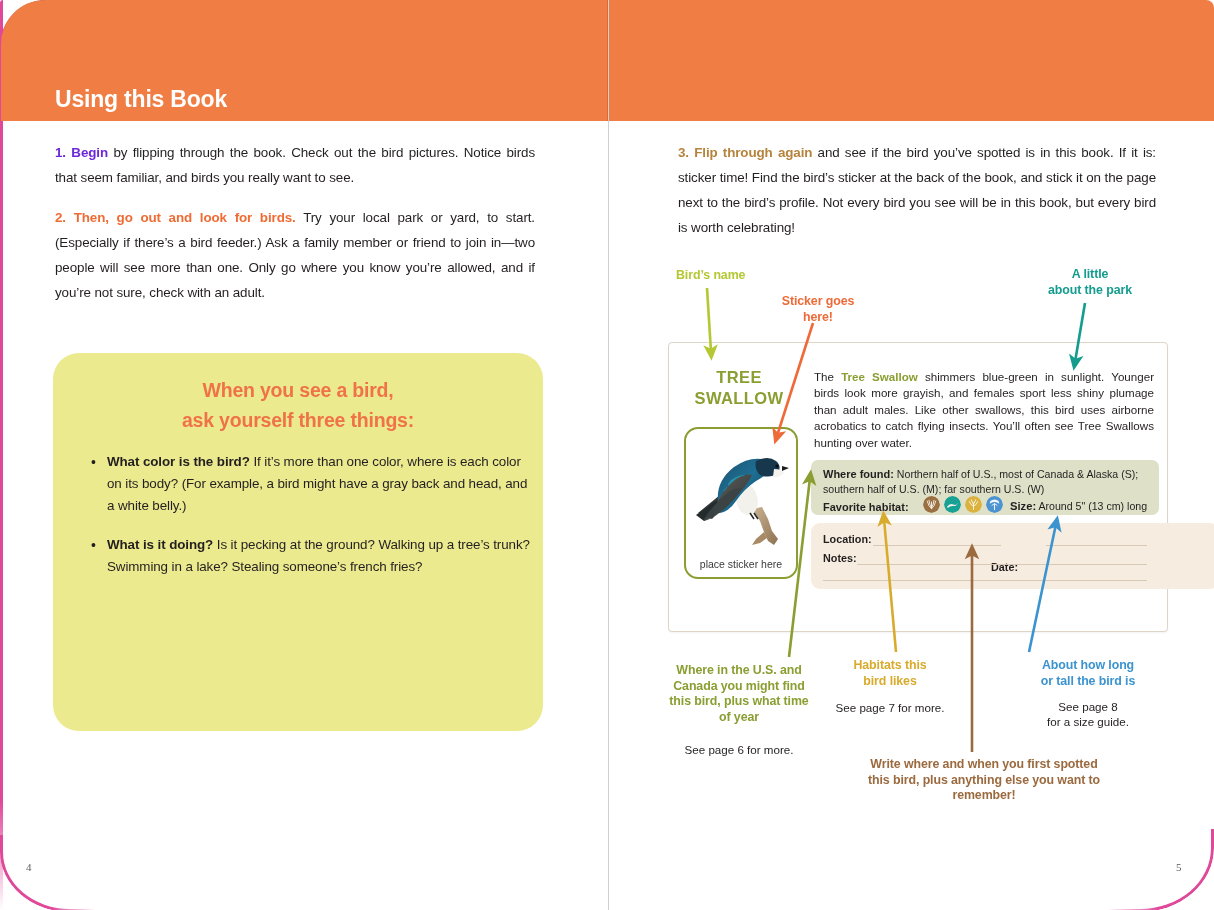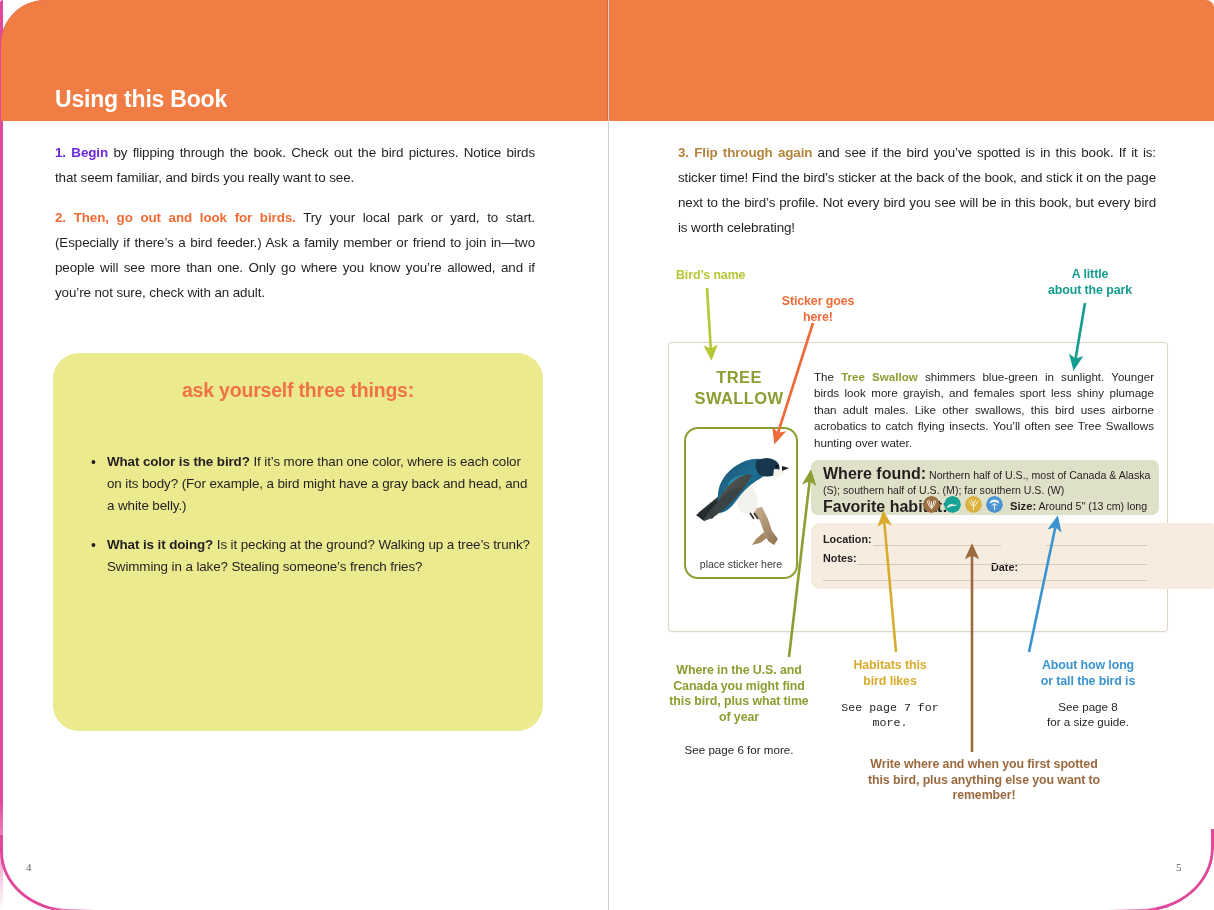--- a/index.html
+++ b/index.html
@@ -159,21 +159,21 @@
   }
   #bird-desc .species{color:#8a9e31;font-weight:bold;}
 
   #facts-box{
     position:absolute;left:142px;top:117px;width:348px;height:55px;
     background:#dfe0c8;border-radius:7px;
   }
   .fact-line{
     position:absolute;left:12px;font-size:10.6px;color:#231f20;line-height:14.5px;
   }
-  .fact-line b{font-weight:bold;font-size:16px;}
+  .fact-line b{font-weight:bold;font-size:11px;}
   #fact-where{top:7px;width:330px;}
   #fact-habitat{top:40px;}
   #habitat-icons{
     position:absolute;left:112px;top:36px;display:flex;gap:4px;align-items:center;
   }
   .habitat-icon{width:17px;height:17px;border-radius:50%;display:block;}
   #fact-size{position:absolute;left:199px;top:40px;font-size:10.6px;color:#231f20;}
   #fact-size b{font-weight:bold;font-size:11.2px;}
 
   #notes-box{
@@ -199,21 +199,21 @@
   .callout-sub{
     position:absolute;
     font-size:11.6px;line-height:15px;color:#231f20;font-weight:normal;
   }
   #callout-birdname{left:676px;top:268px;color:#b5c733;}
   #callout-sticker{left:770px;top:294px;width:96px;text-align:center;color:#ee6a38;}
   #callout-about{left:1040px;top:267px;width:100px;text-align:center;color:#149c8f;}
   #callout-where{left:665px;top:663px;width:148px;text-align:center;color:#8a9e31;}
   #callout-where-sub{left:665px;top:742px;width:148px;text-align:center;}
   #callout-habitat{left:824px;top:658px;width:132px;text-align:center;color:#d8ab2c;}
-  #callout-habitat-sub{left:824px;top:700px;width:132px;text-align:center;font-family:Liberation Mono, monospace;}
+  #callout-habitat-sub{left:824px;top:700px;width:132px;text-align:center;}
   #callout-size{left:1018px;top:658px;width:140px;text-align:center;color:#3b93cf;}
   #callout-size-sub{left:1018px;top:699px;width:140px;text-align:center;}
   #callout-write{left:864px;top:757px;width:240px;text-align:center;color:#9b6a3f;}
 
   
   #arrows{position:absolute;left:0;top:0;width:1214px;height:910px;pointer-events:none;}
 </style>
 </head>
 <body>
 
@@ -233,20 +233,21 @@
   <div class="body-col" id="para-1">
     <span class="lead lead-teal">1. Begin</span><span> by flipping through the book. Check out the bird pictures. Notice birds that seem familiar, and birds you really want to see.</span>
   </div>
 
   <div class="body-col" id="para-2">
     <span class="lead lead-orange">2. Then, go out and look for birds.</span><span> Try your local park or yard, to start. (Especially if there’s a bird feeder.) Ask a family member or friend to join in—two people will see more than one. Only go where you know you’re allowed, and if you’re not sure, check with an adult.</span>
   </div>
 
   <div id="question-box">
     <div id="question-box-heading">
+      <div>When you see a bird,</div>
       <div>ask yourself three things:</div>
     </div>
     <ul id="question-list">
       <li><b>What color is the bird?</b><span> If it’s more than one color, where is each color on its body? (For example, a bird might have a gray back and head, and a white belly.)</span></li>
       <li><b>What is it doing?</b><span> Is it pecking at the ground? Walking up a tree’s trunk? Swimming in a lake? Stealing someone’s french fries?</span></li>
     </ul>
   </div>
 
   <div class="page-num" id="page-num-left">4</div>
 

